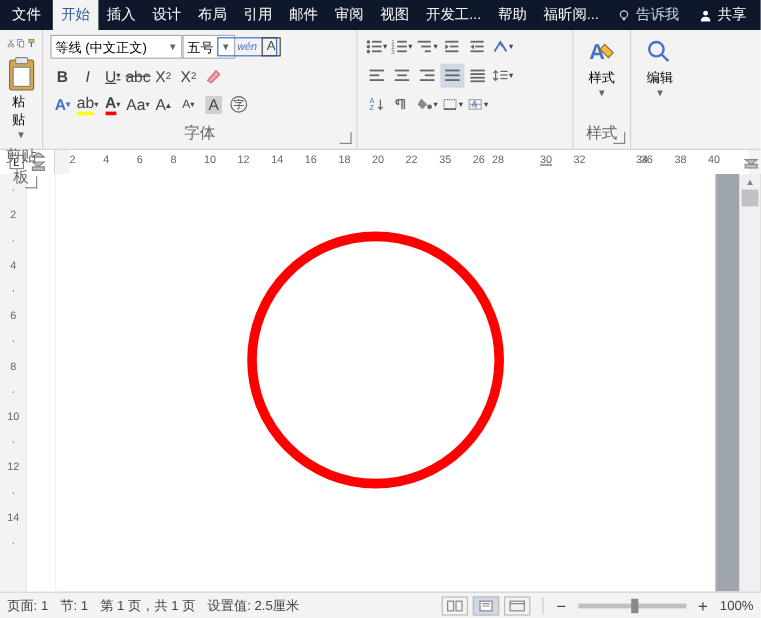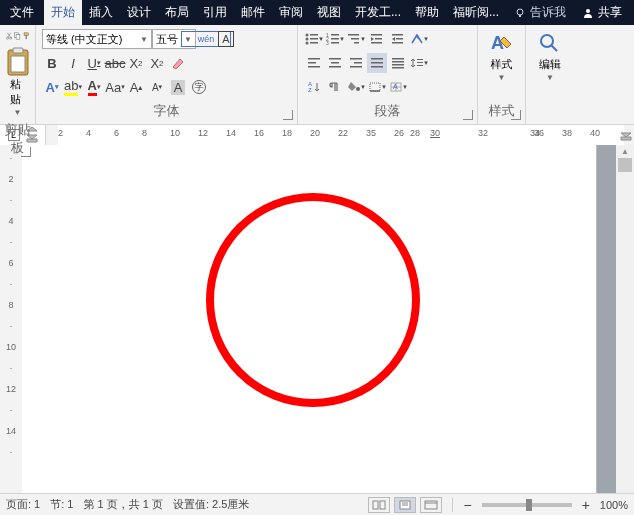--- a/index.html
+++ b/index.html
@@ -25,21 +25,21 @@
 .drop-arrow { font-size: 8px; color: #666; margin-top: 1px; }
 
 .group-font { width: 262px; }
 .font-row1 { display: flex; gap: 0; padding: 2px; align-items: flex-start; }
 .combo { background: #fff; border: 1px solid #ababab; height: 20px; display: flex; align-items: center; padding: 0 3px; font-size: 11px; }
 .combo .dd { margin-left: auto; font-size: 8px; color: #666; padding-left: 4px; }
 .font-name { width: 110px; }
 .font-size { width: 44px; }
 .btn-sm { width: 20px; height: 20px; display: flex; align-items: center; justify-content: center; font-size: 13px; color: #444; cursor: pointer; border: 1px solid transparent; }
 .font-row2, .font-row3 { display: flex; gap: 1px; padding: 2px; align-items: center; }
-.pinyin-box { border: 1px solid #4472c4; color: #4472c4; font-size: 9px; padding: 0 16px; height: 16px; display: flex; align-items: center; }
+.pinyin-box { border: 1px solid #4472c4; color: #4472c4; font-size: 9px; padding: 0 16px; height: 16px; display: flex; align-items: center; font-style: italic; }
 .char-box { border: 1px solid #444; width: 16px; height: 16px; display: flex; align-items: center; justify-content: center; font-size: 11px; }
 
 .group-para { width: 180px; }
 .para-row { display: flex; gap: 1px; padding: 2px; align-items: center; }
 
 .group-styles { width: 48px; }
 .styles-big { display: flex; flex-direction: column; align-items: center; padding: 4px; }
 .styles-icon { width: 26px; height: 26px; }
 
 .group-edit { width: 48px; gap: 24px; }
@@ -317,21 +317,20 @@
       <div class="btn-sm">
           <svg width="14" height="12">
             <rect x="2" y="2" width="10" height="8" fill="none" stroke="#aaa"></rect>
             <line x1="2" y1="6" x2="12" y2="6" stroke="#aaa"></line>
             <line x1="7" y1="2" x2="7" y2="10" stroke="#aaa"></line>
             <text x="4" y="8" font-size="7" fill="#4472c4">A</text>
           </svg>
           <span style="font-size:7px">▾</span>
         </div>
     </div>
-    <div class="ribbon-group-label"><span>段落</span><span class="launcher"></span></div>
   </div>
 
   <div class="ribbon-group group-styles">
     <div class="styles-big">
       <svg class="styles-icon" viewBox="0 0 26 26">
           <text x="2" y="18" font-size="18" fill="#4472c4" font-weight="bold">A</text>
           <path d="M15 6 L22 13 L18 17 L11 10 Z" fill="#f4b942" stroke="#8a6d2f"></path>
         </svg>
       <span style="font-size:11px">样式</span>
       <span class="drop-arrow">▼</span>
@@ -372,21 +371,21 @@
       <span class="tick" style="left: 124px;">10</span>
       <span class="tick" style="left: 152px;">12</span>
       <span class="tick" style="left: 180px;">14</span>
       <span class="tick" style="left: 208px;">16</span>
       <span class="tick" style="left: 236px;">18</span>
       <span class="tick" style="left: 264px;">20</span>
       <span class="tick" style="left: 292px;">22</span>
       <span class="tick" style="left: 320px;">35</span>
       <span class="tick" style="left: 348px;">26</span>
       <span class="tick" style="left: 364px;">28</span>
-      <span class="tick" style="left: 384px; text-decoration: underline;">30</span>
+      <span class="tick" style="left: 404px; text-decoration: underline;">30</span>
       <span class="tick" style="left: 432px;">32</span>
       <span class="tick" style="left: 484px;">34</span>
       <span class="tick" style="left: 488px;">36</span>
       <span class="tick" style="left: 516px;">38</span>
       <span class="tick" style="left: 544px;">40</span>
     </div>
 </div>
 
 <div class="doc-area">
   <div class="ruler-v" id="ruler-v">

